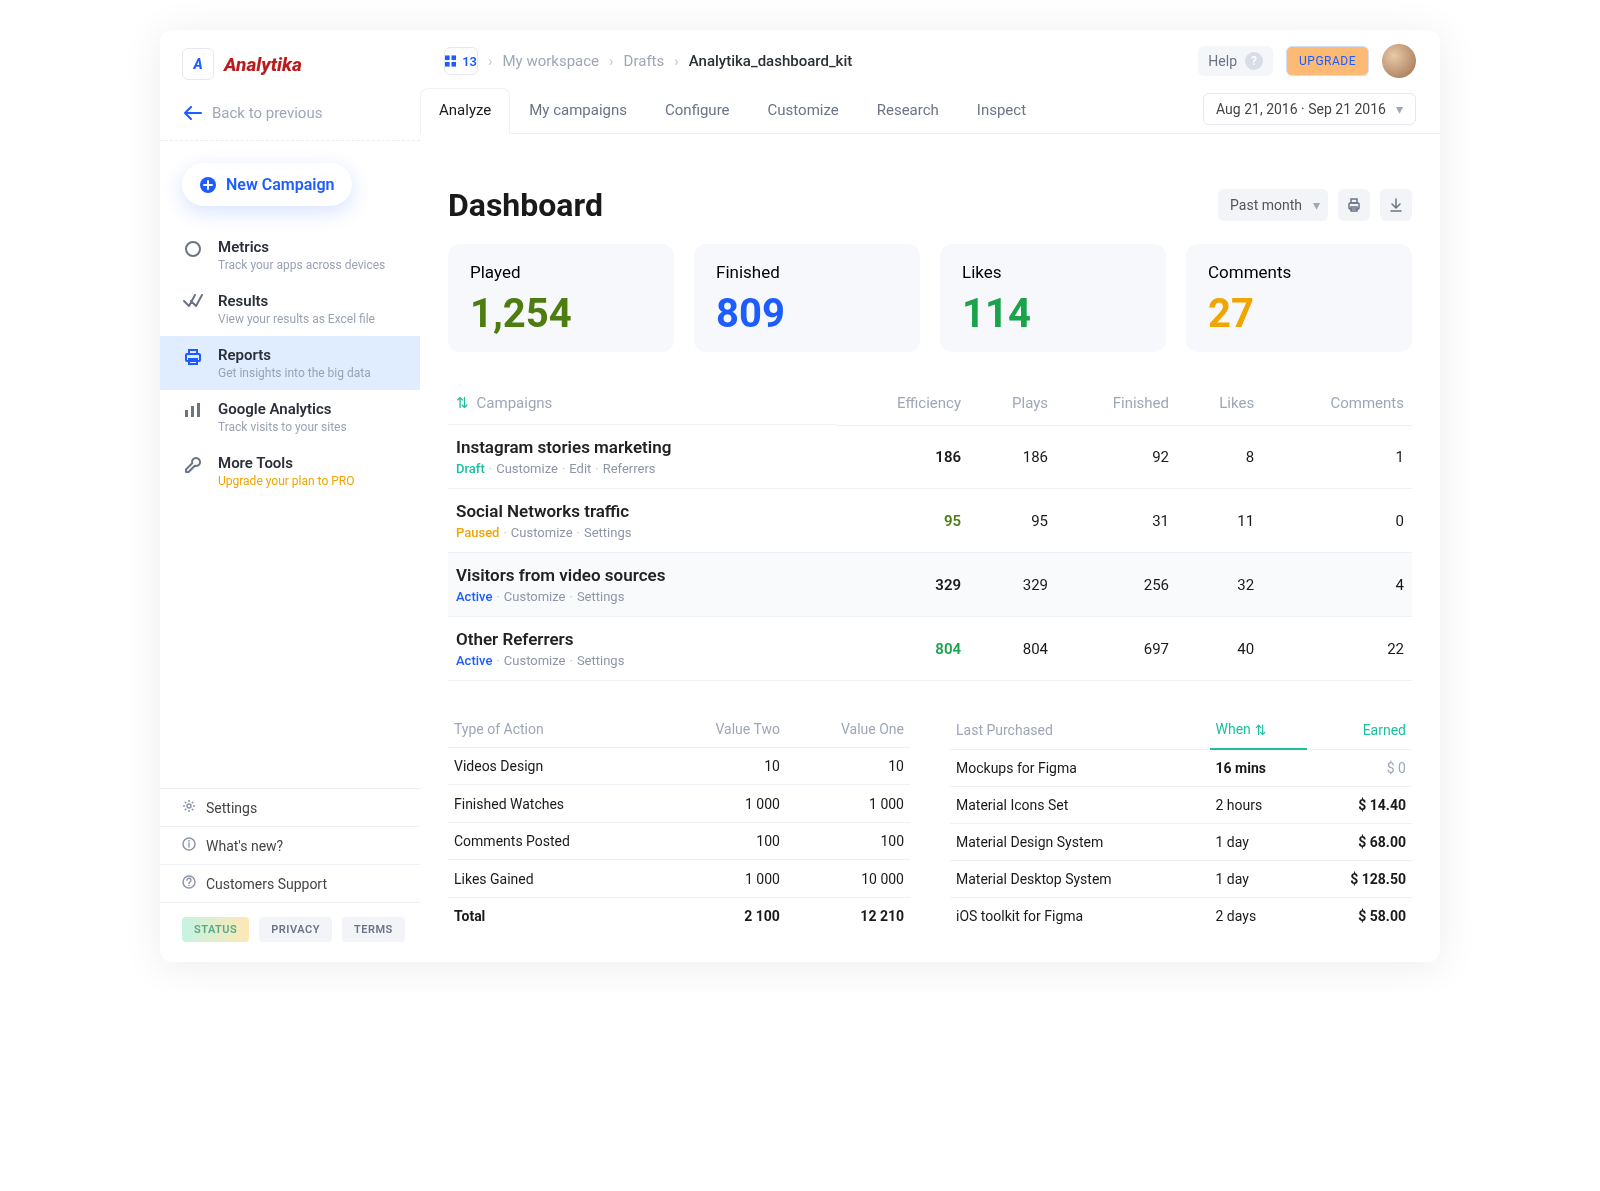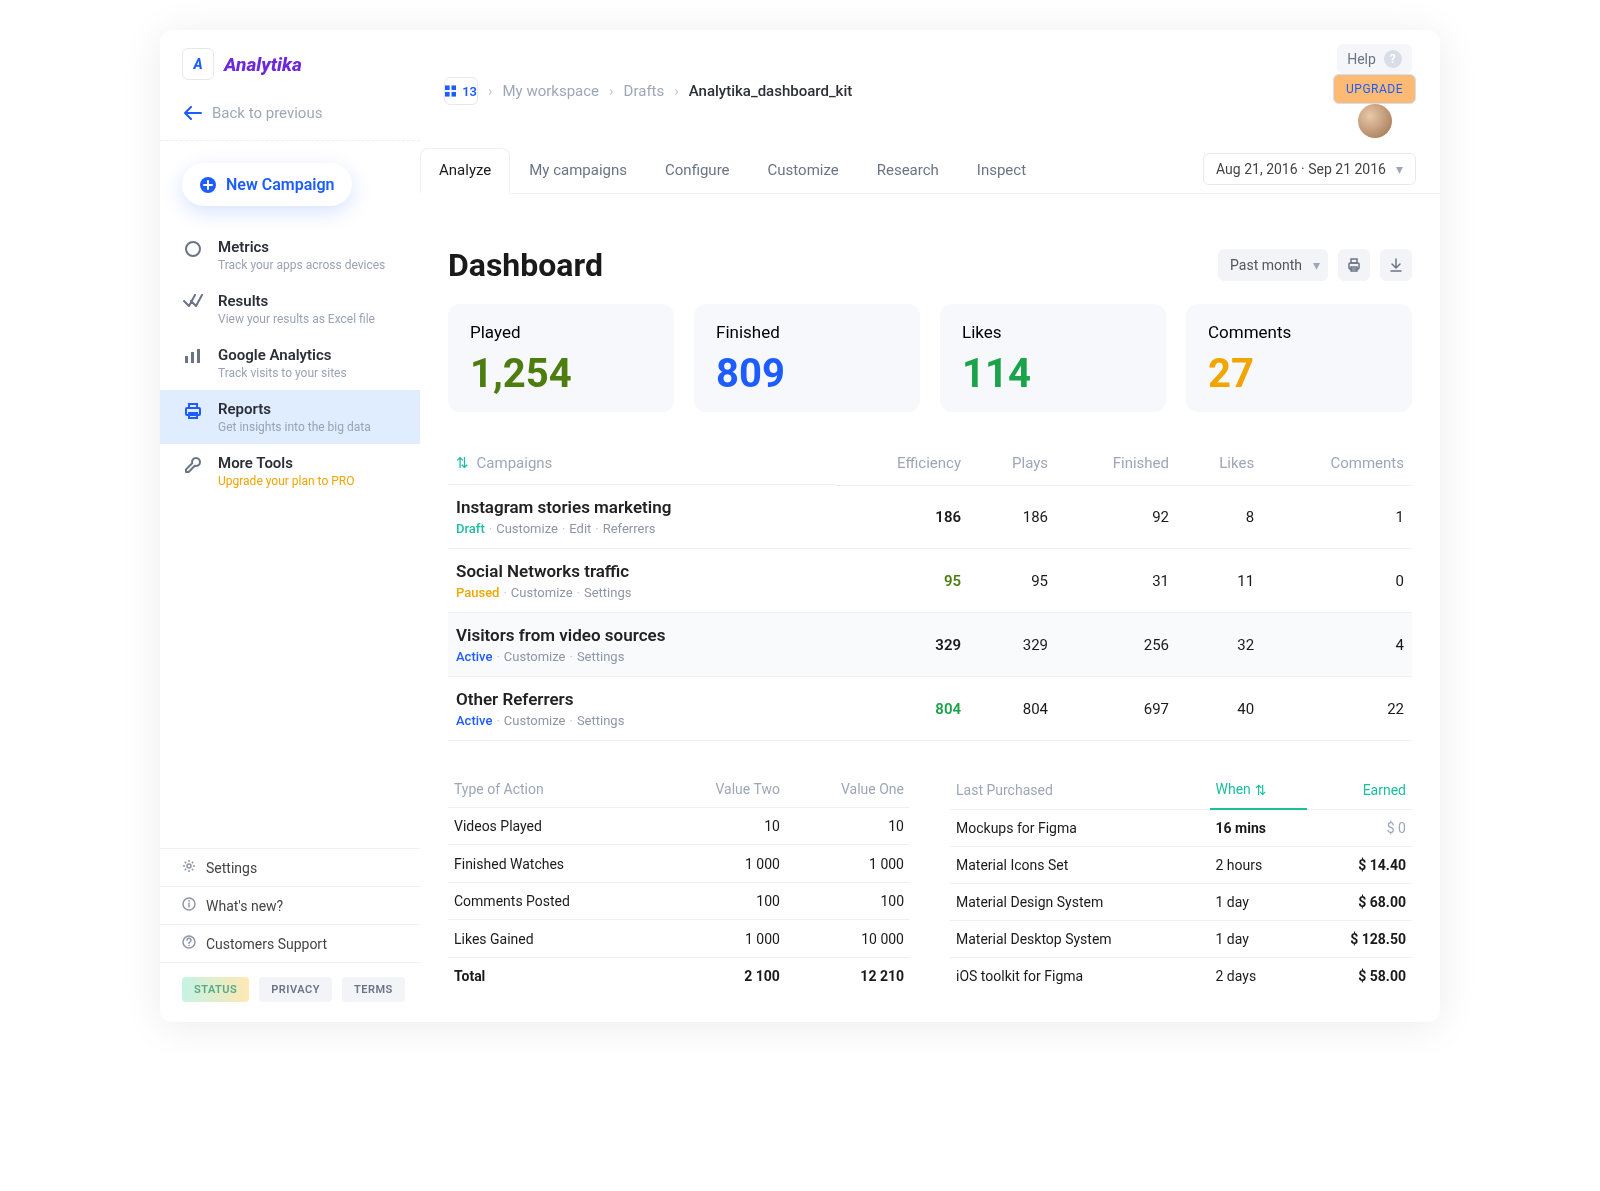--- a/index.html
+++ b/index.html
@@ -32,21 +32,21 @@
     padding: 18px 22px 10px 22px;
   }
   .logo-box {
     width: 32px; height: 32px;
     border: 1px solid #e6e8ef;
     border-radius: 6px;
     display: flex; align-items: center; justify-content: center;
     font-weight: 800; font-style: italic;
     color: #1d5cff;
   }
-  .brand { font-weight: 800; font-style: italic; font-size: 19px; color: #6d28d9;}
+  .brand { font-weight: 800; font-style: italic; font-size: 19px; color: #b91c1c;}
   .back-row {
     display: flex;
     align-items: center;
     gap: 10px;
     padding: 14px 24px 18px 24px;
     color: #9ea7b8;
     font-size: 15px;
     cursor: pointer;
     border-bottom: 1px dashed #eceef3;
   }
@@ -109,21 +109,21 @@
   .bc-grid {
     width:34px; height:28px;
     border:1px solid #e6e8ef; border-radius:6px;
     display:flex; align-items:center; justify-content:center; gap:6px;
     color:#1d5cff; font-weight:600; font-size:13px;
     cursor:pointer;
   }
   .bc-sep { color:#c0c6d4;}
   .bc-item{cursor:pointer;}
   .bc-current { color:#2b2f38; font-weight:500;}
-  .top-right { display:flex; align-items:center; gap:0;flex-direction:column; }
+  .top-right { display:flex; align-items:center; gap:13px; }
   .help-pill {
     display:flex; align-items:center; gap:8px;
     background:#f4f6fa; border-radius:6px;
     padding:6px 10px; color:#6b7486; font-size:14px;
     cursor:pointer;
   }
   .help-q { width:18px;height:18px;border-radius:50%;background:#d8dde8;color:#fff;display:flex;align-items:center;justify-content:center;font-size:12px;font-weight:700;}
   .upgrade-btn {
     border:1px solid #cfe0ff; color:#1d5cff; font-weight:400;
     letter-spacing:.5px; padding:7px 12px; border-radius:6px;
@@ -257,44 +257,44 @@
           <div class="nav-icon">
             <svg width="20" height="14" viewBox="0 0 20 14">
               <path d="M1 7l5 5L12 1M8 7l5 5L19 1" fill="none" stroke="currentColor" stroke-width="2" stroke-linecap="round" stroke-linejoin="round"></path>
             </svg>
           </div>
   <div>
             <div class="nav-title">Results</div>
   <div class="nav-sub">View your results as Excel file</div>
           </div>
         </div>
+        <div class="nav-item active">
+          <div class="nav-icon">
+            <svg width="18" height="18" viewBox="0 0 18 18">
+              <rect x="2" y="6" width="14" height="7" rx="1" fill="none" stroke="#1d5cff" stroke-width="2"></rect>
+              <rect x="5" y="2" width="8" height="4" fill="none" stroke="#1d5cff" stroke-width="2"></rect>
+              <rect x="5" y="11" width="8" height="5" fill="none" stroke="#1d5cff" stroke-width="2"></rect>
+            </svg>
+          </div>
+  <div>
+            <div class="nav-title">Reports</div>
+  <div class="nav-sub">Get insights into the big data</div>
+          </div>
+        </div>
         <div class="nav-item">
           <div class="nav-icon">
             <svg width="18" height="16" viewBox="0 0 18 16">
               <rect x="1" y="8" width="3" height="7" fill="currentColor"></rect>
               <rect x="7" y="4" width="3" height="11" fill="currentColor"></rect>
               <rect x="13" y="1" width="3" height="14" fill="currentColor"></rect>
             </svg>
           </div>
   <div>
             <div class="nav-title">Google Analytics</div>
   <div class="nav-sub">Track visits to your sites</div>
-          </div>
-        </div>
-        <div class="nav-item active">
-          <div class="nav-icon">
-            <svg width="18" height="18" viewBox="0 0 18 18">
-              <rect x="2" y="6" width="14" height="7" rx="1" fill="none" stroke="#1d5cff" stroke-width="2"></rect>
-              <rect x="5" y="2" width="8" height="4" fill="none" stroke="#1d5cff" stroke-width="2"></rect>
-              <rect x="5" y="11" width="8" height="5" fill="none" stroke="#1d5cff" stroke-width="2"></rect>
-            </svg>
-          </div>
-  <div>
-            <div class="nav-title">Reports</div>
-  <div class="nav-sub">Get insights into the big data</div>
           </div>
         </div>
         <div class="nav-item">
           <div class="nav-icon">
             <svg width="18" height="18" viewBox="0 0 18 18">
               <path d="M12 2a4 4 0 0 0-3.8 5.2L2 13.4V16h2.6l6.2-6.2A4 4 0 1 0 12 2z" fill="none" stroke="currentColor" stroke-width="2" stroke-linejoin="round"></path>
             </svg>
           </div>
   <div>
             <div class="nav-title">More Tools</div>
@@ -489,21 +489,21 @@
         <table class="mini">
           <thead>
               <tr>
             <th class="left">Type of Action</th>
             <th>Value Two</th>
             <th>Value One</th>
           </tr>
             </thead>
           <tbody id="actions-body">
               <tr>
-                <td class="left">Videos Played</td>
+                <td class="left">Videos Design</td>
                 <td>10</td>
                 <td>10</td>
               </tr>
               <tr>
                 <td class="left">Finished Watches</td>
                 <td>1 000</td>
                 <td>1 000</td>
               </tr>
               <tr>
                 <td class="left">Comments Posted</td>

